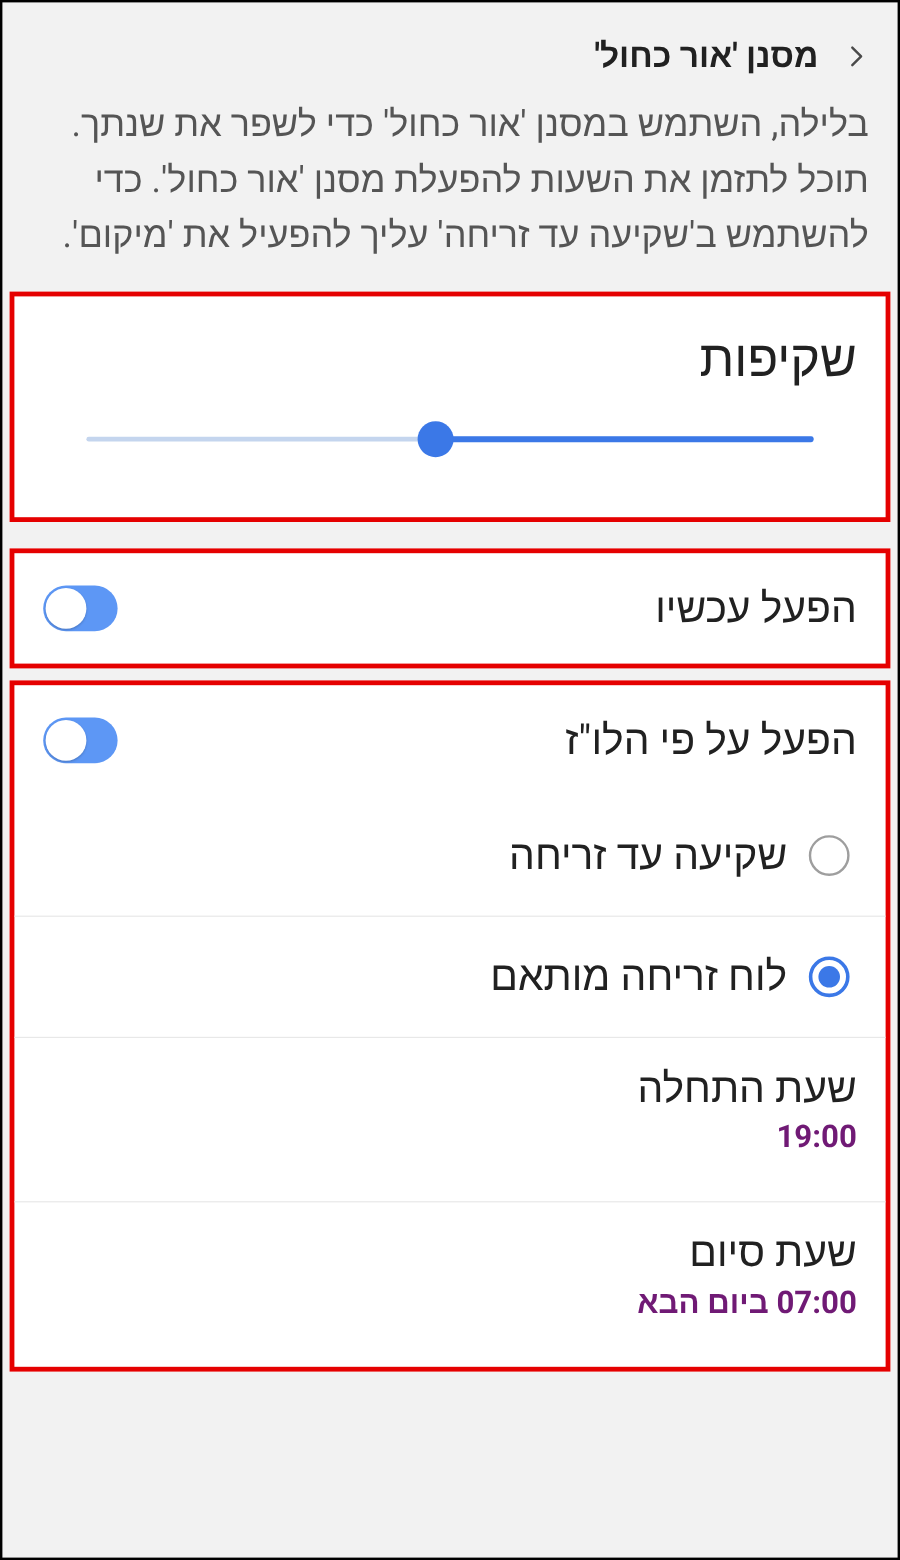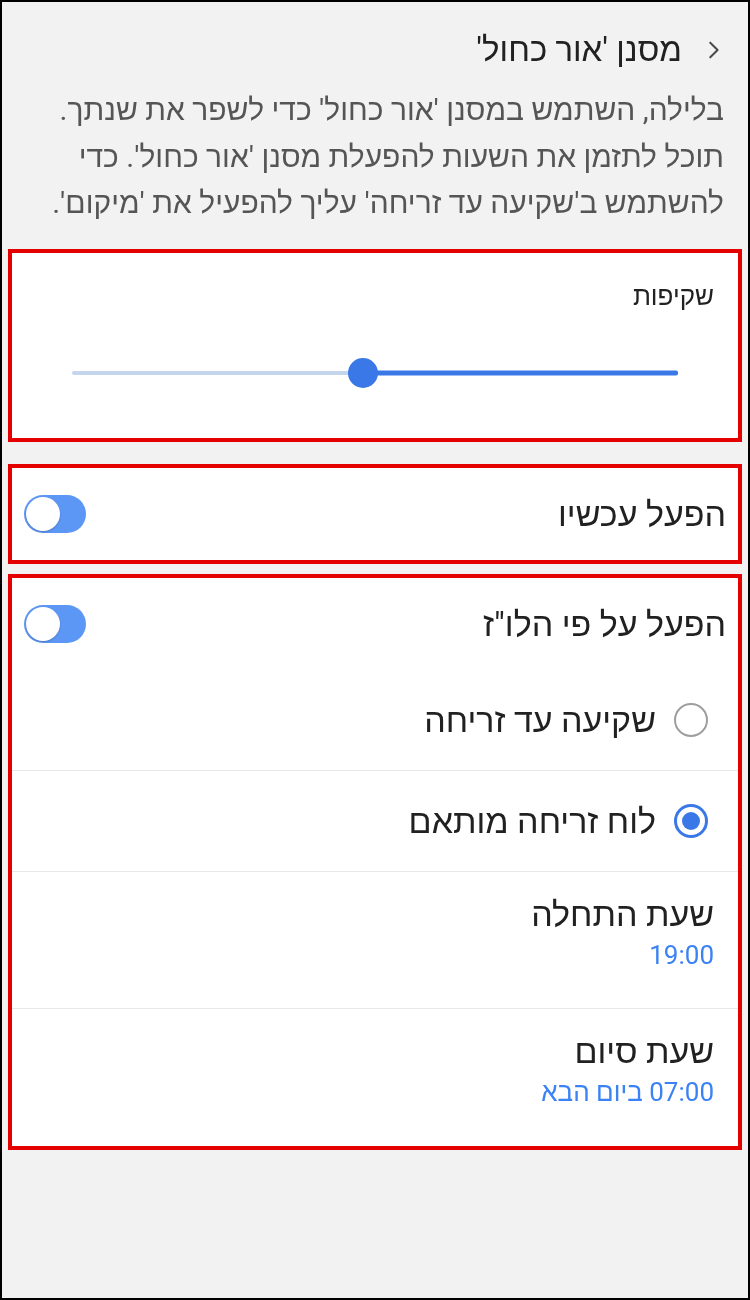--- a/index.html
+++ b/index.html
@@ -18,45 +18,45 @@
     padding: 28px 24px 18px 24px;
     gap: 20px;
   }
   .back-icon {
     width: 22px;
     height: 22px;
     flex-shrink: 0;
   }
   .back-icon svg { display: block; }
   .title {
-    font-size: 33px;
-    font-weight: 400;
+    font-size: 28px;
+    font-weight: 700;
     color: #212121;
   }
   .description {
     font-size: 30px;
     line-height: 1.55;
     color: #555;
     padding: 0 24px 22px 24px;
     text-align: right;
   }
   .card {
     background: #fff;
     border: 4px solid #e50000;
     margin: 0 6px;
   }
   .card + .card { margin-top: 22px; }
   .card.tight { margin-top: 10px; }
   .section {
     padding: 28px 24px;
   }
   .opacity-label {
-    font-size: 26px;
-    text-align: right;
-    margin-bottom: 48px;
+    font-size: 42px;
+    text-align: right;
+    margin-bottom: 29px;
   }
   .slider-wrap {
     position: relative;
     height: 26px;
     margin: 0 36px 24px 36px;
   }
   .slider-track-bg {
     position: absolute;
     top: 50%;
     left: 0;
@@ -83,32 +83,33 @@
     width: 30px;
     height: 30px;
     background: #3b78e7;
     border-radius: 50%;
     transform: translate(50%, -50%);
   }
   .row {
     display: flex;
     align-items: center;
     justify-content: space-between;
-    padding: 26px 12px;
+    padding: 26px 24px;
   }
   .row-label {
     font-size: 34px;
     color: #212121;
     text-align: right;
     flex: 1;
   }
   .row-value {
     font-size: 26px;
-    color: #3b82f6;
+    color: #701a75;
     margin-top: 6px;
+    font-weight: bold;
   }
   
   .toggle {
     position: relative;
     width: 62px;
     height: 38px;
     flex-shrink: 0;
   }
   .toggle-track {
     position: absolute;

